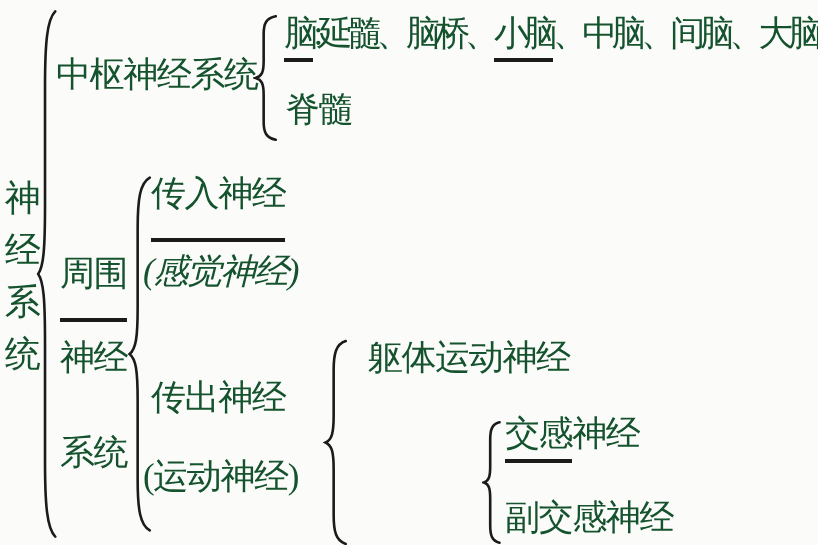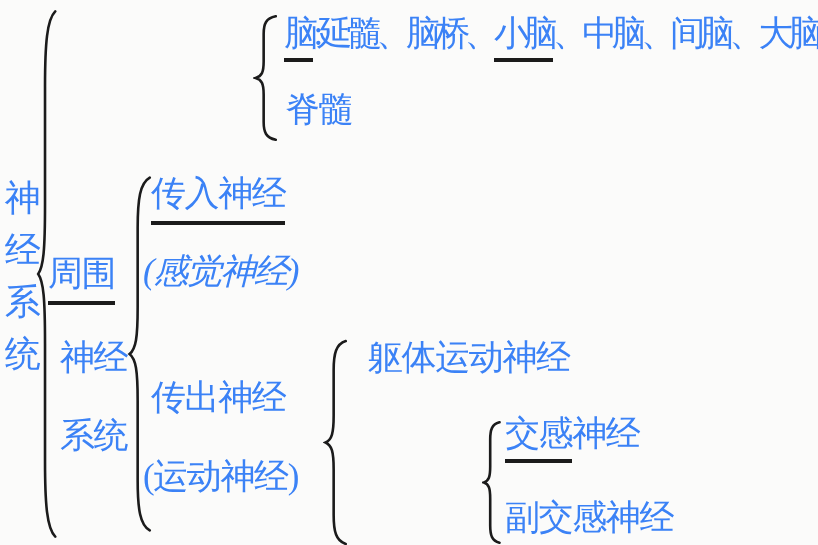--- a/index.html
+++ b/index.html
@@ -15,56 +15,56 @@
     overflow: hidden;
     font-family: "Liberation Serif", "DejaVu Serif", serif;
     color: #1b1b1b;
   }
   .t {
     position: absolute;
     font-size: 35px;
     line-height: 44px;
     letter-spacing: -0.04em;
     white-space: nowrap;
-    color: #3b82f6;
+    color: #14532d;
   }
   
   .root-label {
     left: 2px;
     top: 172px;
     width: 40px;
     text-align: center;
     font-size: 36px;
     line-height: 52px;
     white-space: pre-line;
   }
   .cns-label       { left: 56px;  top: 53px; }
   .brain-line      { left: 284px; top: 12px; letter-spacing: -0.16em; }
   .spinal          { left: 285px; top: 88px; }
 
-  .pns-l1          { left: 48px;  top: 252px; }
+  .pns-l1          { left: 60px;  top: 252px; }
   .pns-l2          { left: 60px;  top: 336px; }
-  .pns-l3          { left: 60px;  top: 414px; }
+  .pns-l3          { left: 60px;  top: 433px; font-family: Liberation Mono, monospace; }
 
   .afferent-main   { left: 151px; top: 172px; }
   .afferent-paren  { left: 143px; top: 250px; font-style: italic; }
   .efferent-main   { left: 151px; top: 376px; }
   .efferent-paren  { left: 143px; top: 455px; }
 
   .somatic         { left: 344px; top: 336px; margin-left: 24px; }
   .visceral        { left: 344px; top: 458px; }
 
   .sympathetic     { left: 505px; top: 412px; }
   .parasympathetic { left: 505px; top: 496px; }
 
   
   .u-block {
     display: inline-block;
     border-bottom: 4px solid #1b1b1b;
-    padding-bottom: 5px;
+    padding-bottom: 22px;
   }
   .u-inline {
     display: inline-block;
     border-bottom: 4px solid #1b1b1b;
     padding-bottom: 2px;
   }
   .u-tight {
     display: inline-block;
     border-bottom: 4px solid #1b1b1b;
     padding-bottom: 3px;
@@ -100,20 +100,21 @@
 经
 系
 统</div>
 
   <div class="brace brace-root">
     <svg viewBox="0 0 20 100" preserveAspectRatio="none">
       <path vector-effect="non-scaling-stroke" d="M 17.5 1 C 10 2.5 8.2 7 8.2 15 L 8.2 37 C 8.2 45.5 6.8 48.6 2 50 C 6.8 51.4 8.2 54.5 8.2 63 L 8.2 85 C 8.2 93 10 97.5 17.5 99"></path>
     </svg>
   </div>
 
+  <div class="t cns-label">中枢神经系统</div>
 
   <div class="brace brace-cns">
     <svg viewBox="0 0 20 100" preserveAspectRatio="none">
       <path vector-effect="non-scaling-stroke" d="M 17.5 1 C 10 2.5 8.2 7 8.2 15 L 8.2 37 C 8.2 45.5 6.8 48.6 2 50 C 6.8 51.4 8.2 54.5 8.2 63 L 8.2 85 C 8.2 93 10 97.5 17.5 99"></path>
     </svg>
   </div>
 
   <div class="t brain-line">
     <span class="u-inline">脑</span><span>:延髓、脑桥、</span><span class="u-inline">小脑</span><span>、中脑、间脑、大脑</span>
   </div>

